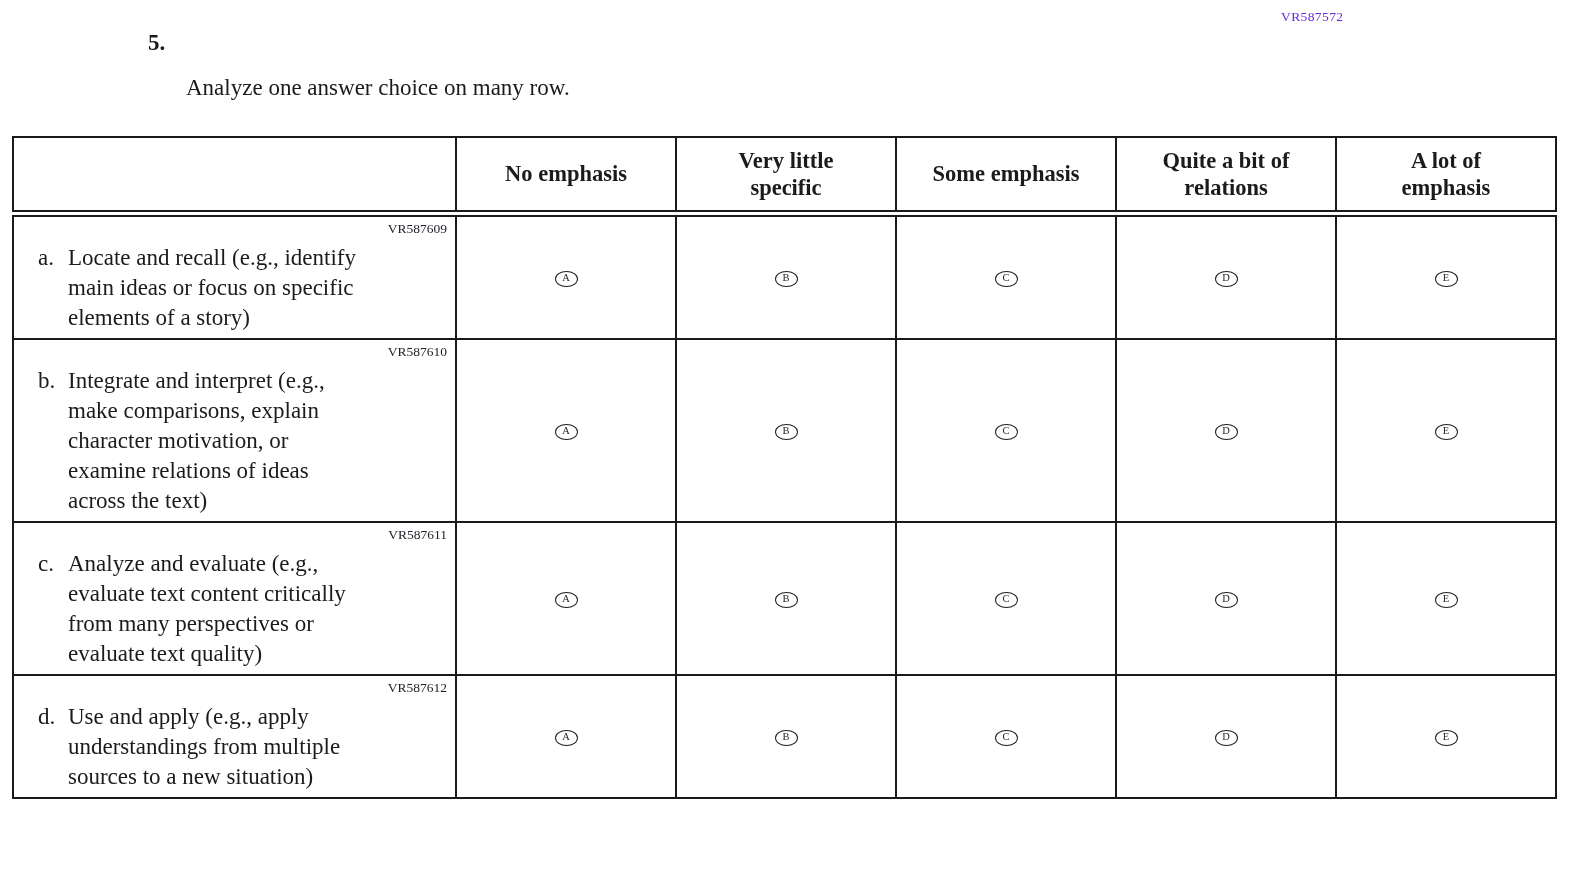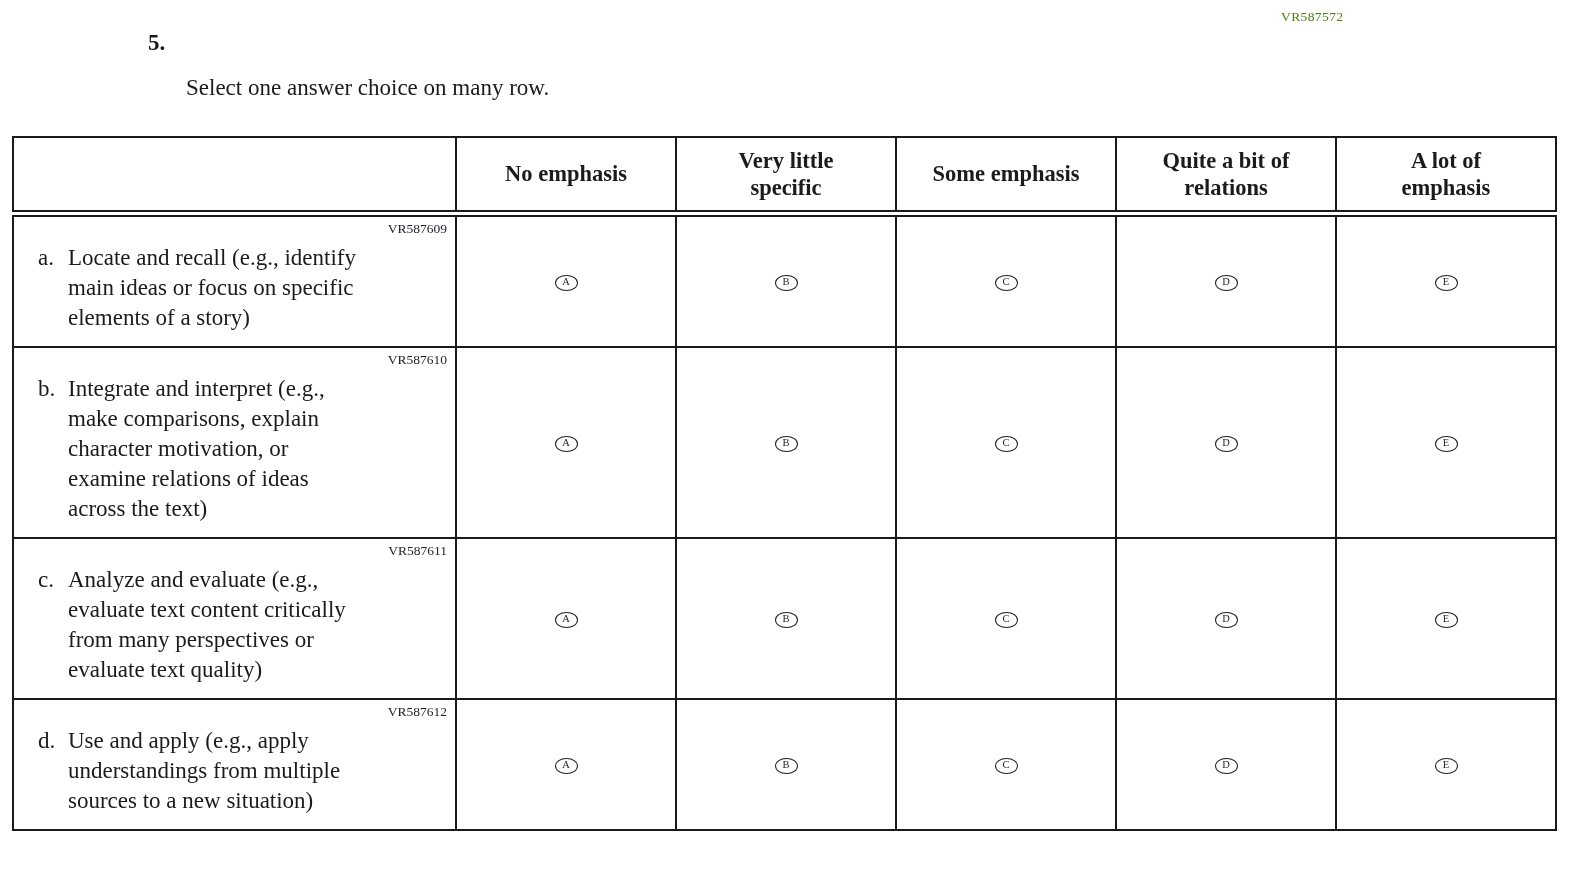--- a/index.html
+++ b/index.html
@@ -9,21 +9,21 @@
     color: #1b1b1b;
     font-family: "Liberation Serif", "DejaVu Serif", serif;
     overflow: hidden;
     position: relative;
   }
   .form-code {
     position: absolute;
     top: 9px; left: 1281px;
     font-size: 13.5px;
     letter-spacing: 0.4px;
-    color: #4d7c0f;
+    color: #6d28d9;
   }
   .question-block { margin: 27px 0 0 148px; }
   .q-line { display: flex; }
   .q-num {
     font-weight: bold;
     width: 38px;
     flex: none;
     font-size: 23px;
     line-height: 31px;
   }
@@ -57,21 +57,21 @@
     font-weight: bold;
     text-align: center;
     vertical-align: middle;
     line-height: 27px;
     white-space: pre-line;
     height: 76px;
     padding: 4px 10px;
   }
   .grid td.item-cell {
     vertical-align: top;
-    padding: 3px 8px 13px 24px;
+    padding: 3px 8px 5px 24px;
     border-radius: 20px;
   }
   .vr-code {
     text-align: right;
     font-size: 13.5px;
     line-height: 17px;
     margin-bottom: 6px;
     color: #21242b;
   }
   .item-line {
@@ -103,21 +103,21 @@
 <body>
 
 <div>
 
   <div class="form-code">VR587572</div>
 
   <div class="question-block">
     <div class="q-line">
       <span class="q-num">5.</span>
     </div>
-    <div class="q-instruction"><span>Select </span><b>one</b><span> answer choice on many row.</span></div>
+    <div class="q-instruction"><span>Analyze </span><b>one</b><span> answer choice on many row.</span></div>
   </div>
 
   <table class="grid">
     <colgroup>
       <col class="stub-col">
       <col class="opt-col">
         <col class="opt-col">
         <col class="opt-col">
         <col class="opt-col">
         <col class="opt-col">

